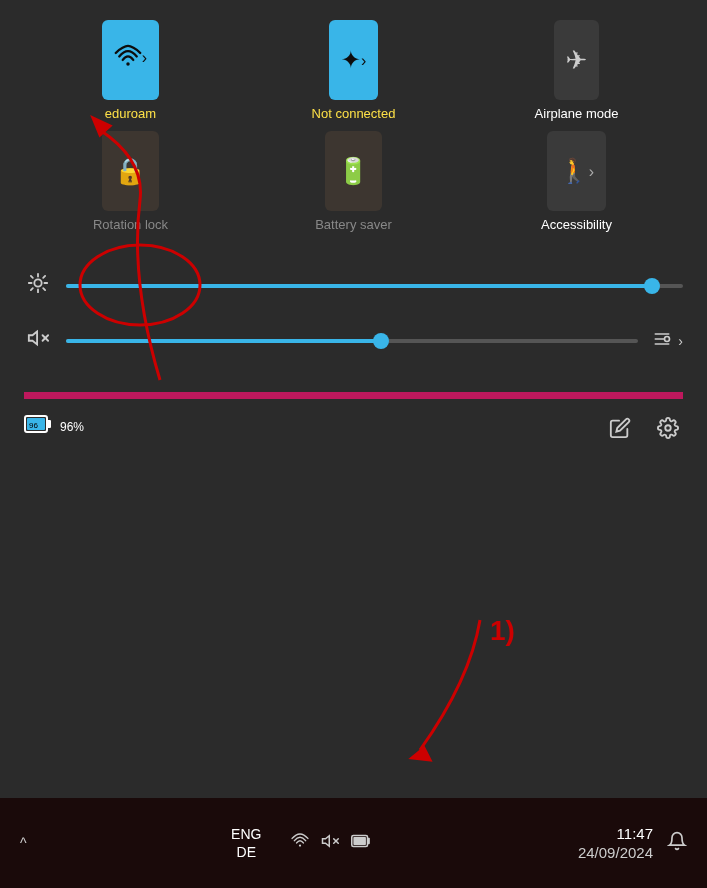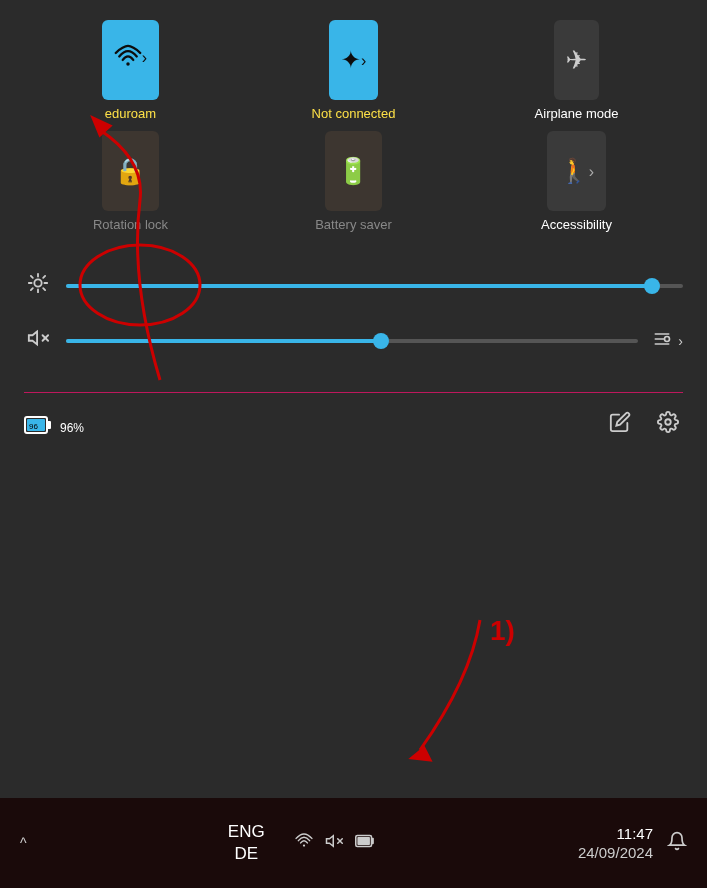--- a/index.html
+++ b/index.html
@@ -134,24 +134,24 @@
     }
 
     .slider-extra-icon {
       font-size: 16px;
       color: #ccc;
     }
 
     
     .panel-bottom {
       display: flex;
-      align-items: flex-end;
+      align-items: flex-start;
       justify-content: space-between;
       padding: 14px 0 0 0;
-      border-top: 1px solid #be185d;
+      border-top: 7px solid #be185d;
     }
 
     .battery-info {
       display: flex;
       align-items: center;
       gap: 8px;
       font-size: 16px;
       color: #fff;
     }
 
@@ -199,21 +199,21 @@
     }
 
     .taskbar-center {
       display: flex;
       flex-direction: column;
       align-items: center;
       gap: 2px;
     }
 
     .lang-display {
-      font-size: 17px;
+      font-size: 14px;
       color: #fff;
       font-weight: 500;
       text-align: center;
     }
 
     .taskbar-icons {
       display: flex;
       align-items: center;
       gap: 12px;
     }

